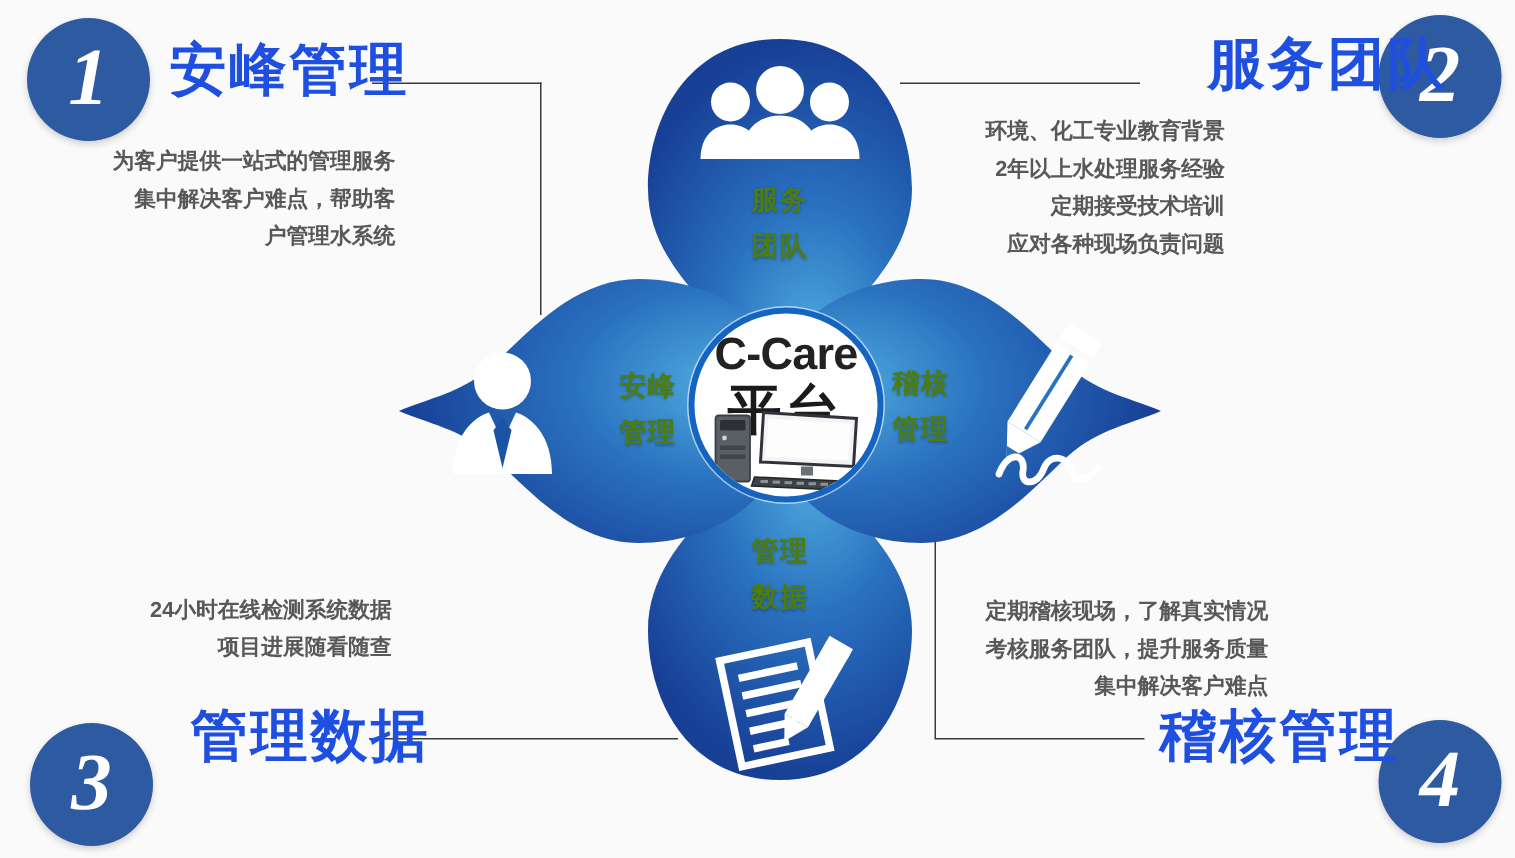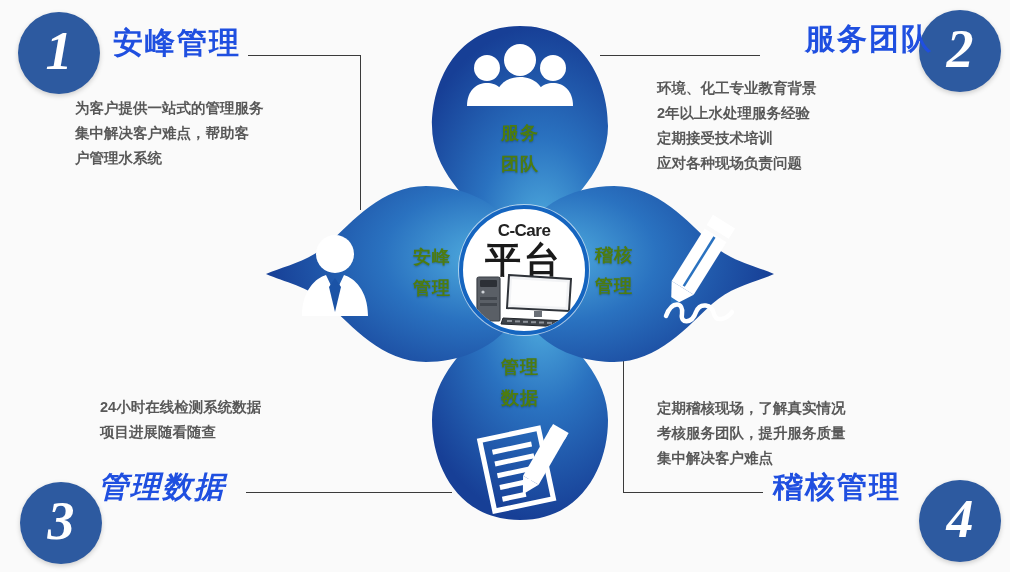--- a/index.html
+++ b/index.html
@@ -25,30 +25,30 @@
     box-shadow:0 2px 5px rgba(0,0,0,.18);
   }
   .badge span{
     color:#ffffff;font-family:"Liberation Serif","DejaVu Serif",serif;
     font-size:54px;font-style:italic;font-weight:700;line-height:1;
     transform:translateY(-2px);
   }
 
   
   .qtitle{
-    position:absolute;color:#1f4fe0;font-weight:700;font-size:30px;
+    position:absolute;color:#1f4fe0;font-weight:700;font-size:38px;
     letter-spacing:2px;white-space:nowrap;line-height:1;
   }
 
   
   .qbody{
     position:absolute;color:#585858;font-size:14.5px;line-height:25px;
     font-weight:700;white-space:nowrap;
   }
-  .qbody div{white-space:nowrap;}
+  .qbody div{white-space:nowrap;text-align:right;}
 
   
   .petal{position:absolute;}
   .petal svg{display:block;overflow:visible;}
   .petal-label{
     position:absolute;color:#4d7c0f;font-weight:700;font-size:18px;
     line-height:31px;text-align:center;letter-spacing:1px;
     text-shadow:0 1px 2px rgba(0,0,0,.25);
     white-space:nowrap;
   }
@@ -56,21 +56,21 @@
 
   
   #hub{
     position:absolute;border-radius:50%;background:#ffffff;
     border:4px solid #1565c0;
     box-shadow:0 0 0 1px rgba(255,255,255,.6);
     overflow:hidden;
     display:flex;flex-direction:column;align-items:center;
   }
   #hub-title{
-    color:#222;font-size:17px;font-weight:700;line-height:1;
+    color:#222;font-size:30px;font-weight:700;line-height:1;
     margin-top:13px;letter-spacing:-.5px;
   }
   #hub-sub{
     color:#1a1a1a;font-size:36px;font-weight:700;line-height:1;
     margin-top:3px;letter-spacing:3px;
   }
 </style>
 </head>
 <body>
 
@@ -273,21 +273,21 @@
   <div class="qbody" style="left:657px;top:76px;">
     <div>环境、化工专业教育背景</div>
     <div>2年以上水处理服务经验</div>
     <div>定期接受技术培训</div>
     <div>应对各种现场负责问题</div>
   </div>
 
   <div class="badge" style="left:20px;top:482px;">
     <span>3</span>
   </div>
-  <div class="qtitle" style="left:98px;top:472px;font-style:italic;">管理数据</div>
+  <div class="qtitle" style="left:127px;top:472px;">管理数据</div>
   <div class="qbody" style="left:100px;top:395px;">
     <div>24小时在线检测系统数据</div>
     <div>项目进展随看随查</div>
   </div>
 
   <div class="badge" style="left:919px;top:480px;">
     <span>4</span>
   </div>
   <div class="qtitle" style="left:773px;top:472px;">稽核管理</div>
   <div class="qbody" style="left:657px;top:396px;">

